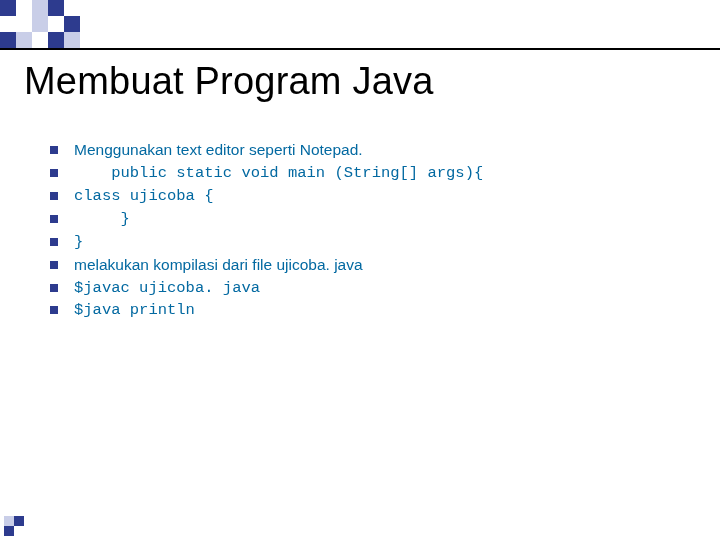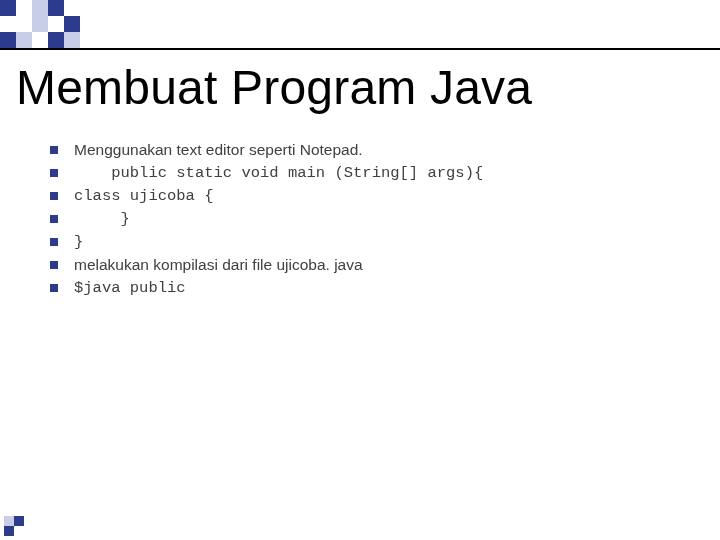--- a/index.html
+++ b/index.html
@@ -38,38 +38,38 @@
       position: absolute;
       top: 48px;
       left: 0;
       width: 720px;
       height: 2px;
       background: #000000;
     }
     .slide-title {
       position: absolute;
       top: 60px;
-      left: 16px;
-      font-size: 48px;
+      left: 24px;
+      font-size: 38px;
       font-weight: 400;
       color: #000000;
       letter-spacing: 0.2px;
     }
     .bullet-list {
       position: absolute;
       top: 140px;
       left: 50px;
       list-style: none;
     }
     .bullet-list li {
       display: flex;
       align-items: flex-start;
       margin-bottom: 2px;
       font-size: 15.5px;
-      color: #404040;
+      color: #0369a1;
       line-height: 1.35;
     }
     .bullet-marker {
       width: 8px;
       height: 8px;
       background: #2d3b8e;
       margin-top: 6px;
       margin-right: 16px;
       flex-shrink: 0;
     }
@@ -136,21 +136,25 @@
   <li>
     <span class="bullet-marker"></span>
     <span class="mono">}</span>
   </li>
   <li>
     <span class="bullet-marker"></span>
     <span class="sans">melakukan kompilasi dari file ujicoba. java</span>
   </li>
   <li>
     <span class="bullet-marker"></span>
-    <span class="mono">$java public</span>
+    <span class="mono">$javac ujicoba. java</span>
+  </li>
+  <li>
+    <span class="bullet-marker"></span>
+    <span class="mono">$java println</span>
   </li>
 </ul>
 
 <div class="deco-bottom">
   <div class="deco-row">
     <div class="deco-sq-light" style="width:10px;height:10px"></div>
     <div class="deco-sq" style="width:10px;height:10px"></div>
   </div>
   <div class="deco-row">
     <div class="deco-sq" style="width:10px;height:10px"></div>

